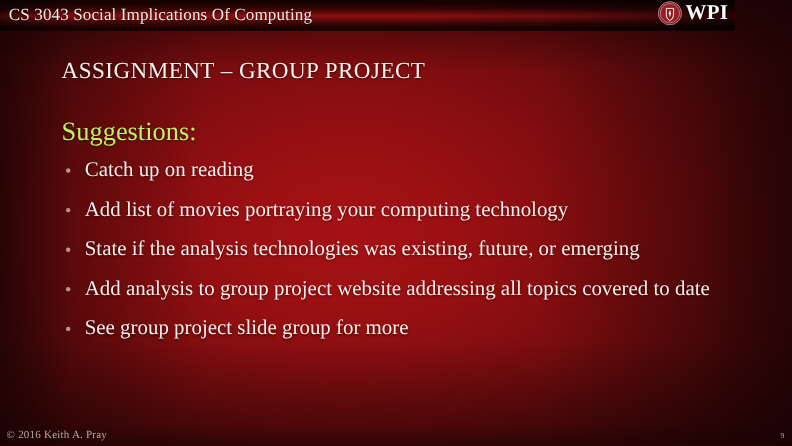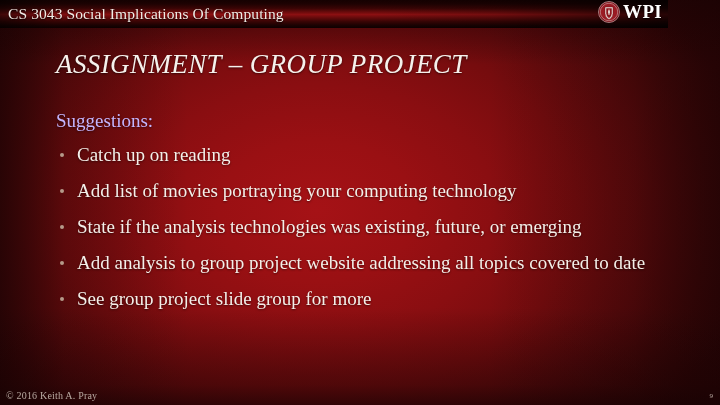--- a/index.html
+++ b/index.html
@@ -120,39 +120,38 @@
     letter-spacing: 0.3px;
     text-shadow: 0 1px 1px rgba(0,0,0,0.8);
   }
 
   
   #slide-title {
     position: absolute;
     left: 56px;
     top: 48px;
     width: 620px;
-    font-size: 27px;
+    font-size: 21px;
     line-height: 33px;
     color: #f6f1ec;
     letter-spacing: 0.4px;
     text-shadow: 0 1px 2px rgba(0,0,0,0.55);
-    font-style: italic;
   }
 
   
   #body-block {
     position: absolute;
     left: 56px;
     top: 108px;
     width: 596px;
   }
   #lead-line {
-    font-size: 19px;
+    font-size: 24px;
     line-height: 25px;
-    color: #c4b5fd;
+    color: #bef264;
     margin: 0 0 10px 0;
     text-shadow: 0 1px 2px rgba(0,0,0,0.5);
   }
   ul#bullet-list {
     list-style: none;
     margin: 0;
     padding: 0;
   }
   li.bullet-item {
     position: relative;

